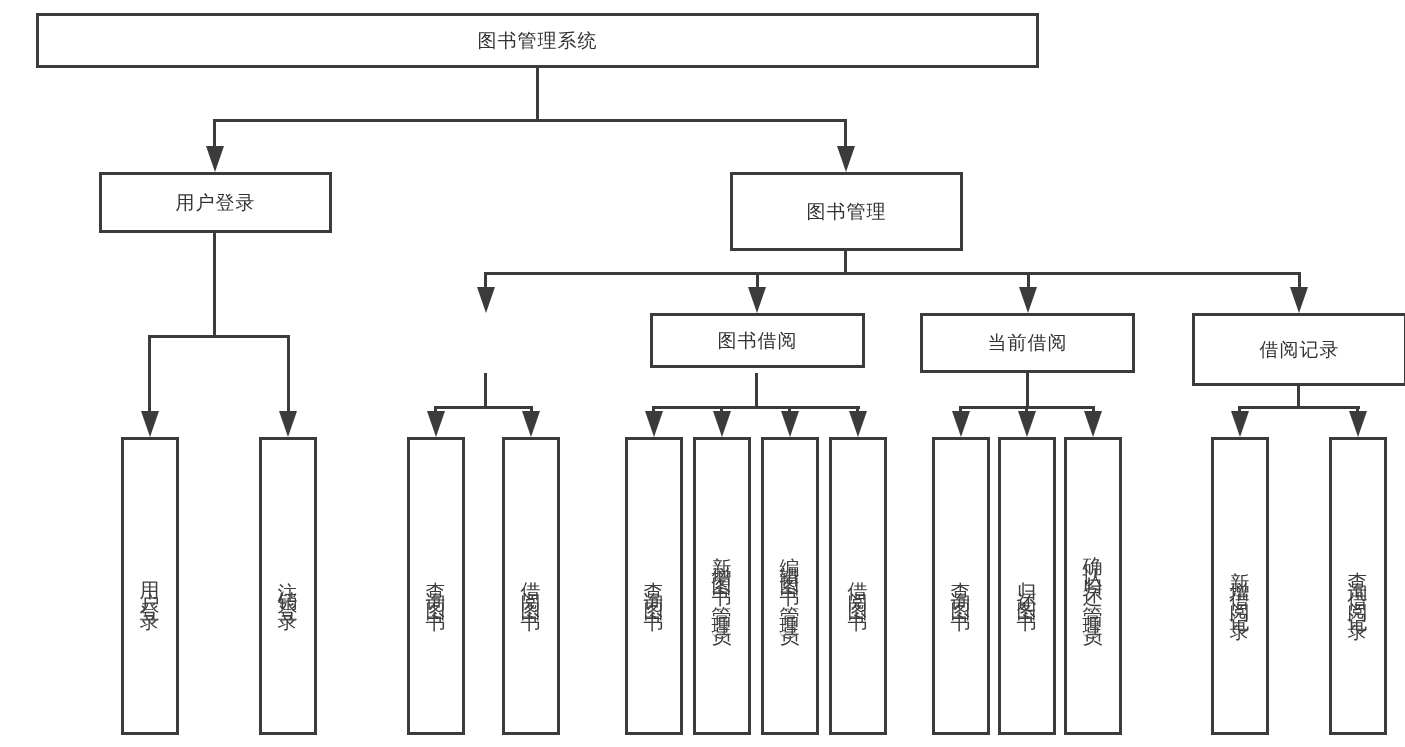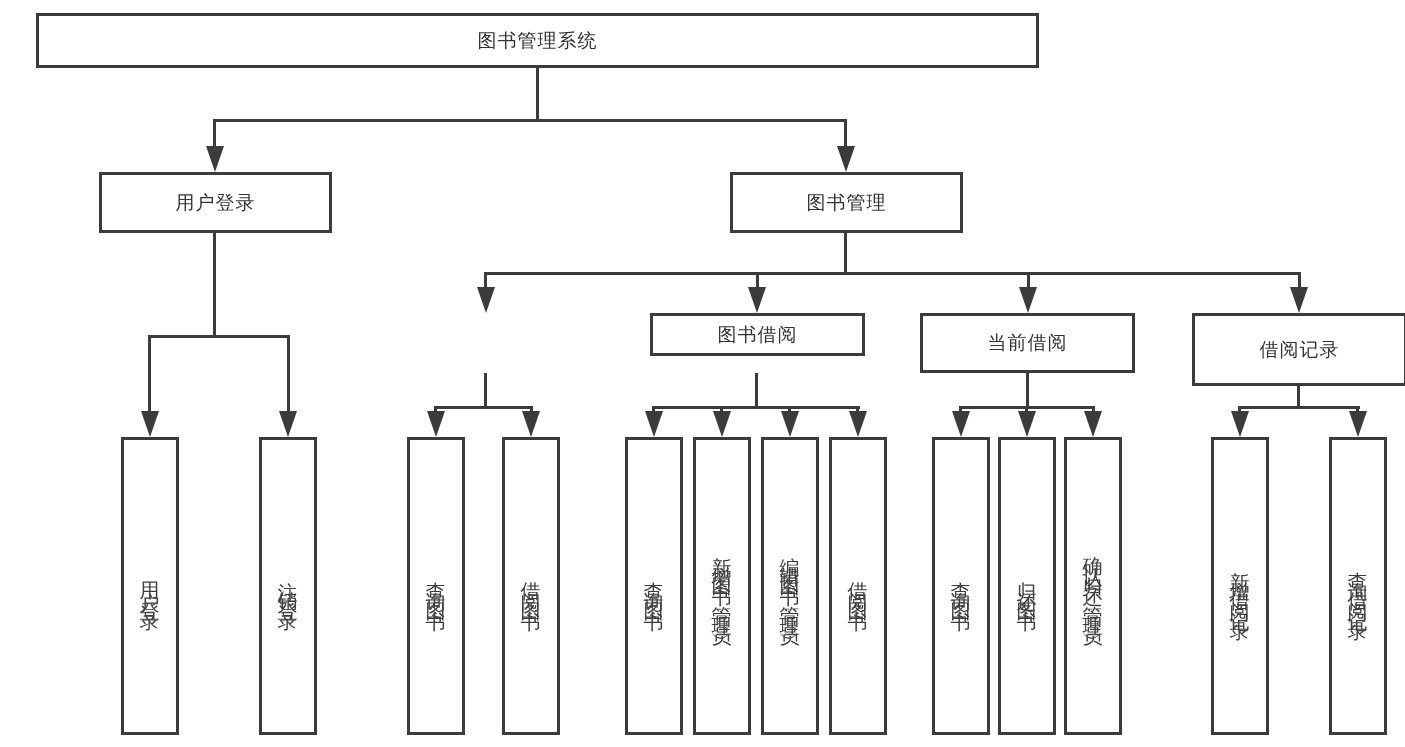--- a/index.html
+++ b/index.html
@@ -82,21 +82,21 @@
   <div class="vl" style="left:520px; top:68px; height:54px;"></div>
   <div class="hl" style="left:197px; top:119px; width:634px;"></div>
   <div class="vl" style="left:197px; top:119px; height:32px;"></div>
   <div class="vl" style="left:828px; top:119px; height:32px;"></div>
   <div class="arrow" style="left:190px; top:146px;"></div>
   <div class="arrow" style="left:821px; top:146px;"></div>
 
   <div class="box" style="left:83px; top:172px; width:233px; height:61px;">
     <span>用户登录</span>
   </div>
-  <div class="box" style="left:714px; top:172px; width:233px; height:61px;">
+  <div class="box" style="left:714px; top:172px; width:233px; height:79px;">
     <span>图书管理</span>
   </div>
 
   <div class="vl" style="left:197px; top:233px; height:105px;"></div>
   <div class="hl" style="left:132px; top:335px; width:142px;"></div>
   <div class="vl" style="left:132px; top:335px; height:80px;"></div>
   <div class="vl" style="left:271px; top:335px; height:80px;"></div>
   <div class="arrow" style="left:125px; top:411px;"></div>
   <div class="arrow" style="left:263px; top:411px;"></div>
 
@@ -104,21 +104,21 @@
   <div class="hl" style="left:468px; top:272px; width:817px;"></div>
   <div class="vl" style="left:468px; top:272px; height:18px;"></div>
   <div class="vl" style="left:740px; top:272px; height:18px;"></div>
   <div class="vl" style="left:1011px; top:272px; height:18px;"></div>
   <div class="vl" style="left:1282px; top:272px; height:18px;"></div>
   <div class="arrow" style="left:461px; top:287px;"></div>
   <div class="arrow" style="left:732px; top:287px;"></div>
   <div class="arrow" style="left:1003px; top:287px;"></div>
   <div class="arrow" style="left:1274px; top:287px;"></div>
 
-  <div class="box" style="left:634px; top:313px; width:215px; height:43px;">
+  <div class="box" style="left:634px; top:313px; width:215px; height:55px;">
     <span>图书借阅</span>
   </div>
   <div class="box" style="left:904px; top:313px; width:215px; height:60px;">
     <span>当前借阅</span>
   </div>
   <div class="box" style="left:1176px; top:313px; width:215px; height:73px;">
     <span>借阅记录</span>
   </div>
 
   <div class="vl" style="left:468px; top:373px; height:36px;"></div>

